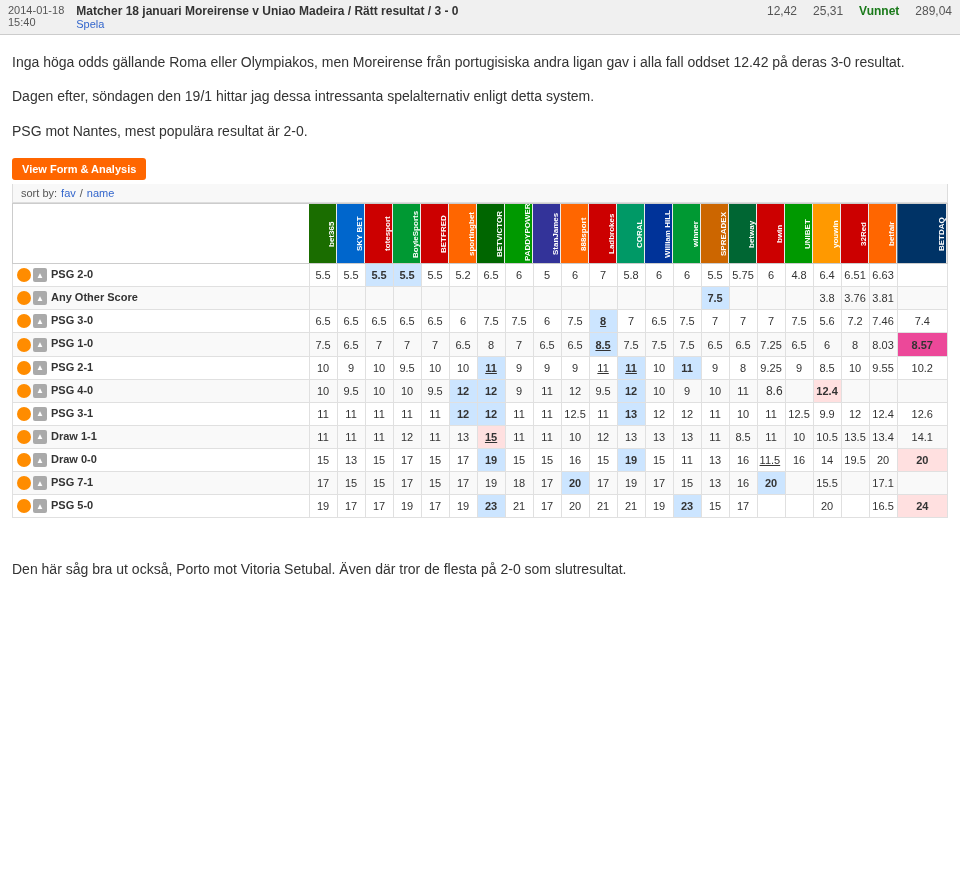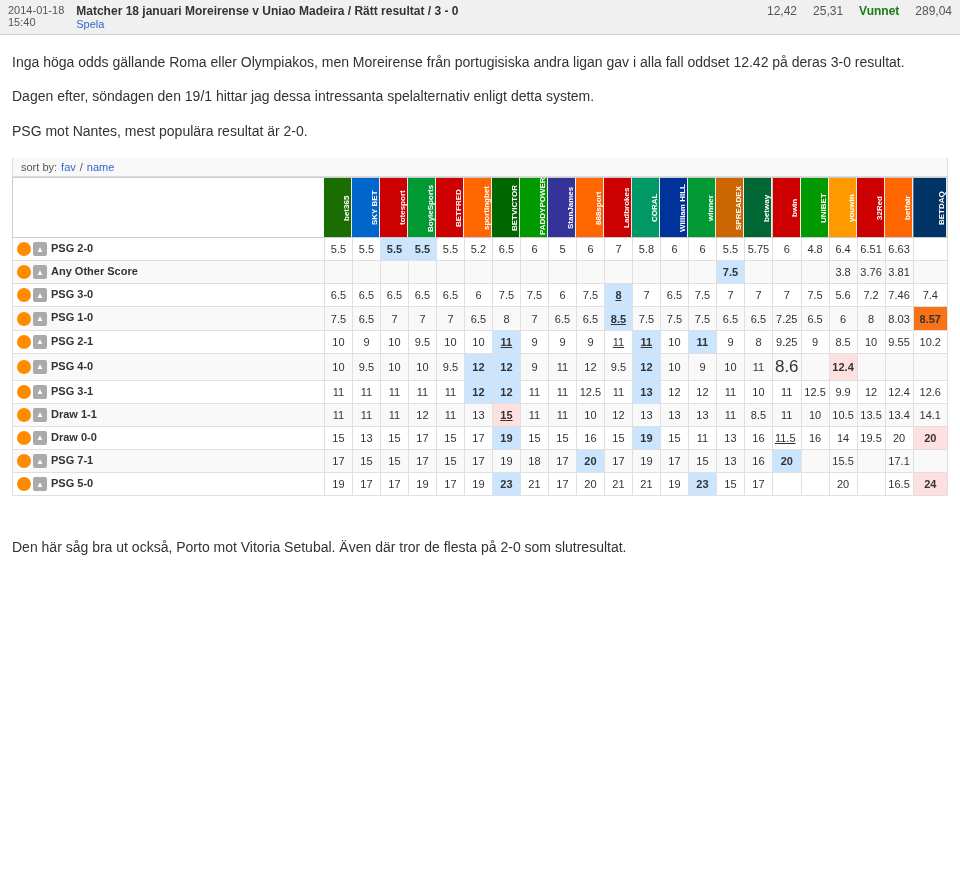--- a/index.html
+++ b/index.html
@@ -163,20 +163,23 @@
     <span>289,04</span>
   </div>
 </div>
 
 <div class="content">
   <p>Inga höga odds gällande Roma eller Olympiakos, men Moreirense från portugisiska andra ligan gav i alla fall oddset 12.42 på deras 3-0 resultat.</p>
   <p>Dagen efter, söndagen den 19/1 hittar jag dessa intressanta spelalternativ enligt detta system.</p>
   <p>PSG mot Nantes, mest populära resultat är 2-0.</p>
 
   <div class="table-section">
+    <div style="display:flex; align-items:center; margin-bottom:4px; gap:8px;">
+      <button class="view-form-btn">View Form &amp; Analysis</button>
+    </div>
 
     <div class="sort-bar">
       <span>sort by: </span>
       <a>fav</a>
       <span>/</span>
       <a>name</a>
     </div>
 
     <div style="overflow-x:auto;">
       <table id="main-table">
@@ -311,21 +314,21 @@
               <td style="text-align: center; font-size: 11px; padding: 3px 2px; min-width: 28px; width: 28px;">7.5</td>
               <td style="text-align: center; font-size: 11px; padding: 3px 2px; min-width: 28px; width: 28px;">7.5</td>
               <td style="text-align: center; font-size: 11px; padding: 3px 2px; min-width: 28px; width: 28px;">7.5</td>
               <td style="text-align: center; font-size: 11px; padding: 3px 2px; min-width: 28px; width: 28px;">6.5</td>
               <td style="text-align: center; font-size: 11px; padding: 3px 2px; min-width: 28px; width: 28px;">6.5</td>
               <td style="text-align: center; font-size: 11px; padding: 3px 2px; min-width: 28px; width: 28px;">7.25</td>
               <td style="text-align: center; font-size: 11px; padding: 3px 2px; min-width: 28px; width: 28px;">6.5</td>
               <td style="text-align: center; font-size: 11px; padding: 3px 2px; min-width: 28px; width: 28px;">6</td>
               <td style="text-align: center; font-size: 11px; padding: 3px 2px; min-width: 28px; width: 28px;">8</td>
               <td style="font-size: 11px; padding: 3px 2px; min-width: 28px; width: 28px;">8.03</td>
-              <td style="text-align: center; font-size: 11px; padding: 3px 6px; min-width: 28px; width: 28px; background: #f97316; font-weight: bold;">8.57</td>
+              <td style="text-align: center; font-size: 11px; padding: 3px 14px; min-width: 28px; width: 28px; background: #ec4899; font-weight: bold;">8.57</td>
             </tr>
             <tr>
               <td style="text-align: left; font-weight: bold; font-size: 11px; padding: 4px; min-width: 140px; white-space: nowrap;"><span style="display: inline-flex; gap: 2px; margin-right: 4px; vertical-align: middle;">
                   <span style="width: 14px; height: 14px; border-radius: 50%; background: rgb(255, 140, 0); display: inline-block;"></span>
                   <span style="width: 14px; height: 14px; border-radius: 2px; background: rgb(170, 170, 170); display: inline-flex; align-items: center; justify-content: center; font-size: 8px; color: rgb(255, 255, 255);">▲</span>
                 </span><span>PSG 2-1</span></td>
               <td style="text-align: center; font-size: 11px; padding: 3px 2px; min-width: 28px; width: 28px;">10</td>
               <td style="text-align: center; font-size: 11px; padding: 3px 2px; min-width: 28px; width: 28px;">9</td>
               <td style="text-align: center; font-size: 11px; padding: 3px 2px; min-width: 28px; width: 28px;">10</td>
               <td style="text-align: center; font-size: 11px; padding: 3px 2px; min-width: 28px; width: 28px;">9.5</td>
@@ -362,21 +365,21 @@
               <td style="text-align: center; font-size: 11px; padding: 3px 2px; min-width: 28px; width: 28px; background: rgb(204, 229, 255); font-weight: bold;">12</td>
               <td style="text-align: center; font-size: 11px; padding: 3px 2px; min-width: 28px; width: 28px;">9</td>
               <td style="text-align: center; font-size: 11px; padding: 3px 2px; min-width: 28px; width: 28px;">11</td>
               <td style="text-align: center; font-size: 11px; padding: 3px 2px; min-width: 28px; width: 28px;">12</td>
               <td style="text-align: center; font-size: 11px; padding: 3px 2px; min-width: 28px; width: 28px;">9.5</td>
               <td style="text-align: center; font-size: 11px; padding: 3px 2px; min-width: 28px; width: 28px; background: rgb(204, 229, 255); font-weight: bold;">12</td>
               <td style="text-align: center; font-size: 11px; padding: 3px 2px; min-width: 28px; width: 28px;">10</td>
               <td style="text-align: center; font-size: 11px; padding: 3px 2px; min-width: 28px; width: 28px;">9</td>
               <td style="text-align: center; font-size: 11px; padding: 3px 2px; min-width: 28px; width: 28px;">10</td>
               <td style="text-align: center; font-size: 11px; padding: 3px 2px; min-width: 28px; width: 28px;">11</td>
-              <td style="text-align: right; font-size: 17px; padding: 3px 2px; min-width: 28px; width: 28px;">8.6</td>
+              <td style="text-align: right; font-size: 12px; padding: 3px 2px; min-width: 28px; width: 28px;">8.6</td>
               <td style="text-align: center; font-size: 11px; padding: 3px 2px; min-width: 28px; width: 28px;"></td>
               <td style="text-align: center; font-size: 11px; padding: 3px 2px; min-width: 28px; width: 28px; background: rgb(255, 224, 224); font-weight: bold;">12.4</td>
               <td style="text-align: center; font-size: 11px; padding: 3px 2px; min-width: 28px; width: 28px;"></td>
               <td style="text-align: center; font-size: 11px; padding: 3px 2px; min-width: 28px; width: 28px;"></td>
               <td style="text-align: center; font-size: 11px; padding: 3px 2px; min-width: 28px; width: 28px;"></td>
             </tr>
             <tr>
               <td style="text-align: left; font-weight: bold; font-size: 11px; padding: 4px; min-width: 140px; white-space: nowrap;"><span style="display: inline-flex; gap: 2px; margin-right: 4px; vertical-align: middle;">
                   <span style="width: 14px; height: 14px; border-radius: 50%; background: rgb(255, 140, 0); display: inline-block;"></span>
                   <span style="width: 14px; height: 14px; border-radius: 2px; background: rgb(170, 170, 170); display: inline-flex; align-items: center; justify-content: center; font-size: 8px; color: rgb(255, 255, 255);">▲</span>

